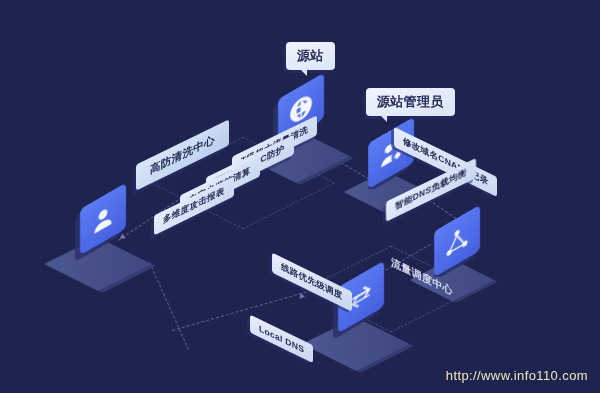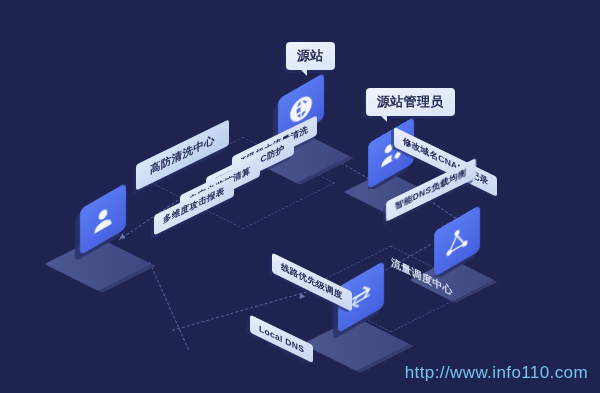--- a/index.html
+++ b/index.html
@@ -87,21 +87,21 @@
     position:absolute;width:0;height:0;
     border-left:5px solid #6d77b4;
     border-top:3.5px solid transparent;
     border-bottom:3.5px solid transparent;
     transform-origin:0 50%;
   }
 
   
   #watermark{
     position:absolute;right:12px;bottom:10px;
-    color:#7dd3fc;font-size:17px;letter-spacing:.4px;
+    color:#fef9c3;font-size:13px;letter-spacing:.4px;
     opacity:.92;
   }
 </style>
 </head>
 <body>
 
 <div id="stage">
 
   <div class="zone" style="left:178px;top:118px;width:128px;height:128px;"></div>
 

